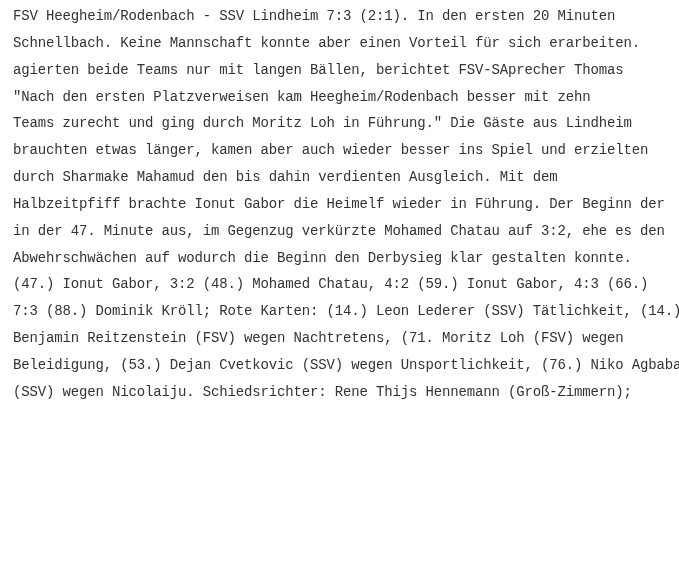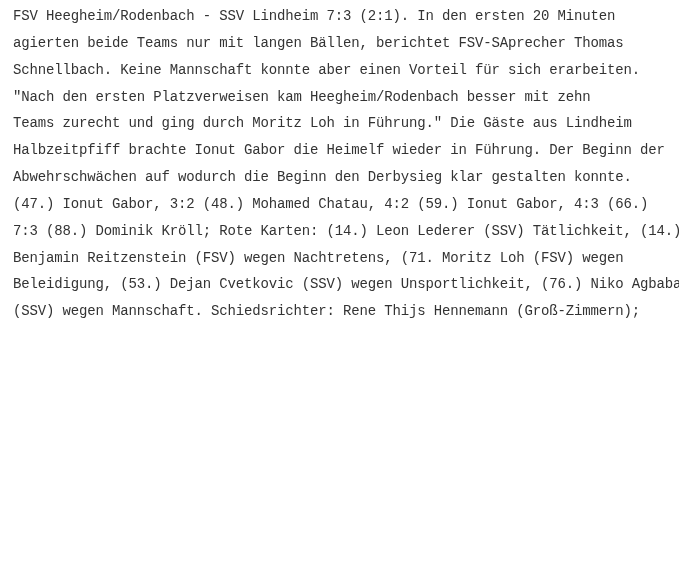--- a/index.html
+++ b/index.html
@@ -26,24 +26,27 @@
     .line {
       display: block;
       white-space: nowrap;
     }
   </style>
 </head>
 <body>
 
 <div class="article">
   <span class="line">FSV Heegheim/Rodenbach - SSV Lindheim 7:3 (2:1). In den ersten 20 Minuten</span>
+  <span class="line">Schnellbach. Keine Mannschaft konnte aber einen Vorteil für sich erarbeiten.</span>
   <span class="line">agierten beide Teams nur mit langen Bällen, berichtet FSV-SAprecher Thomas</span>
-  <span class="line">Schnellbach. Keine Mannschaft konnte aber einen Vorteil für sich erarbeiten.</span>
   <span class="line">"Nach den ersten Platzverweisen kam Heegheim/Rodenbach besser mit zehn</span>
   <span class="line">Teams zurecht und ging durch Moritz Loh in Führung." Die Gäste aus Lindheim</span>
+  <span class="line">brauchten etwas länger, kamen aber auch wieder besser ins Spiel und erzielten</span>
+  <span class="line">durch Sharmake Mahamud den bis dahin verdienten Ausgleich. Mit dem</span>
   <span class="line">Halbzeitpfiff brachte Ionut Gabor die Heimelf wieder in Führung. Der Beginn der</span>
+  <span class="line">in der 47. Minute aus, im Gegenzug verkürzte Mohamed Chatau auf 3:2, ehe es den</span>
   <span class="line">Abwehrschwächen auf wodurch die Beginn den Derbysieg klar gestalten konnte.</span>
   <span class="line">(47.) Ionut Gabor, 3:2 (48.) Mohamed Chatau, 4:2 (59.) Ionut Gabor, 4:3 (66.)</span>
   <span class="line">7:3 (88.) Dominik Kröll; Rote Karten: (14.) Leon Lederer (SSV) Tätlichkeit, (14.)</span>
   <span class="line">Benjamin Reitzenstein (FSV) wegen Nachtretens, (71. Moritz Loh (FSV) wegen</span>
   <span class="line">Beleidigung, (53.) Dejan Cvetkovic (SSV) wegen Unsportlichkeit, (76.) Niko Agbaba</span>
-  <span class="line">(SSV) wegen Mannschaft. Schiedsrichter: Rene Thijs Hennemann (Groß-Zimmern);</span>
+  <span class="line">(SSV) wegen Nicolaiju. Schiedsrichter: Rene Thijs Hennemann (Groß-Zimmern);</span>
 </div>
 
 </body></html>

